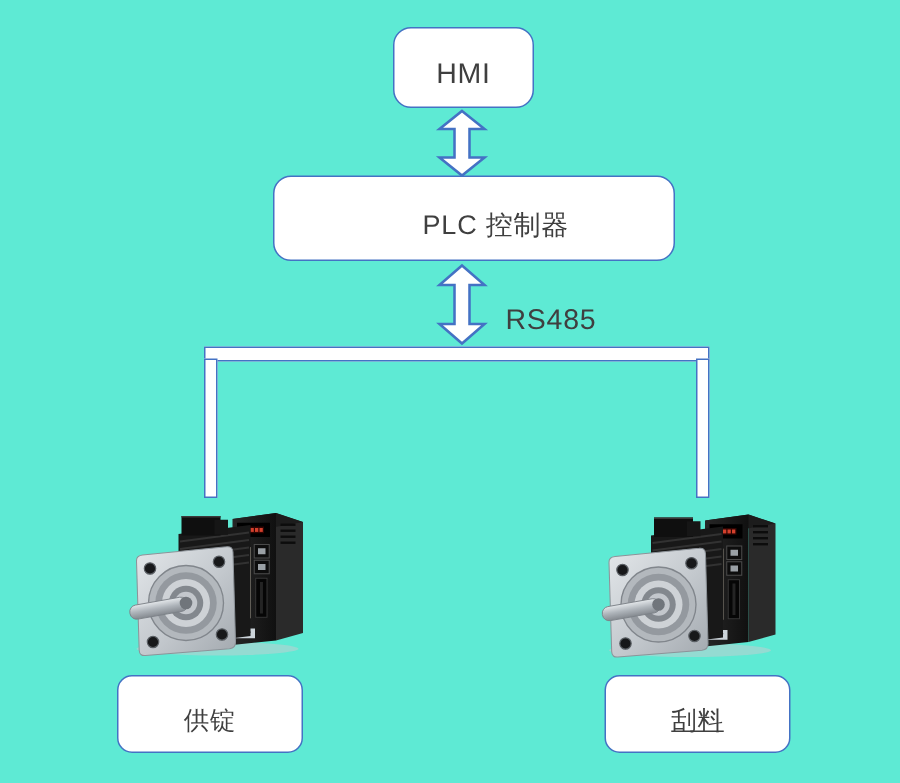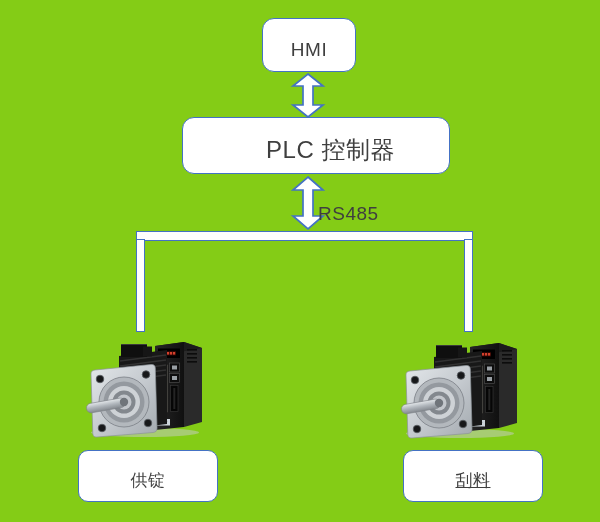--- a/index.html
+++ b/index.html
@@ -1,38 +1,38 @@
 <!DOCTYPE html>
 <html><head>
 <meta charset="utf-8">
 <style>
   html,body{margin:0;padding:0;background:#ffffff;}
   .canvas{
-    position:relative;width:600px;height:522px;background:#84cc16;overflow:hidden;
+    position:relative;width:600px;height:522px;background:#5eead4;overflow:hidden;
     font-family:"Liberation Sans","DejaVu Sans",sans-serif;color:#3f3f3f;
   }
   .node{
     position:absolute;box-sizing:border-box;background:#ffffff;
     border:1.6px solid #4472C4;border-radius:12px;
     display:flex;align-items:center;justify-content:center;
   }
   .node span{display:block;padding-top:9px;letter-spacing:.5px;}
   .node-hmi{left:262px;top:18px;width:94px;height:54px;font-size:19px;}
-  .node-plc{left:182px;top:117px;width:268px;height:57px;font-size:24px;padding-left:29px;}
-  .node-dev{width:140px;height:52px;font-size:17px;border-radius:10px;}
+  .node-plc{left:182px;top:117px;width:268px;height:57px;font-size:18px;padding-left:29px;}
+  .node-dev{width:124px;height:52px;font-size:17px;border-radius:10px;}
   .node-dev.left{left:78px;top:450px;}
   .node-dev.right{left:403px;top:450px;text-decoration:underline;}
   .arrow{position:absolute;overflow:visible;}
   .arrow path{fill:#ffffff;stroke:#4472C4;stroke-width:1.7;stroke-linejoin:miter;}
   .bus{position:absolute;box-sizing:border-box;background:#ffffff;border:1.5px solid #4472C4;}
   .bus-h{left:136px;top:231px;width:337px;height:10px;}
   .bus-v{width:9px;height:93px;top:239px;}
   .bus-v.left{left:136px;}
   .bus-v.right{left:464px;}
-  .bus-label{position:absolute;left:318px;top:203px;font-size:19px;letter-spacing:.5px;}
+  .bus-label{position:absolute;left:337px;top:203px;font-size:19px;letter-spacing:.5px;}
   .servo{position:absolute;width:125px;height:102px;}
   .servo.left{left:85px;top:336px;}
   .servo.right{left:400px;top:337px;}
 </style>
 </head>
 <body>
 
 <svg width="0" height="0" style="position:absolute" aria-hidden="true">
   <defs>
     <linearGradient id="flangeGrad" x1="0" y1="0" x2="1" y2="1">

